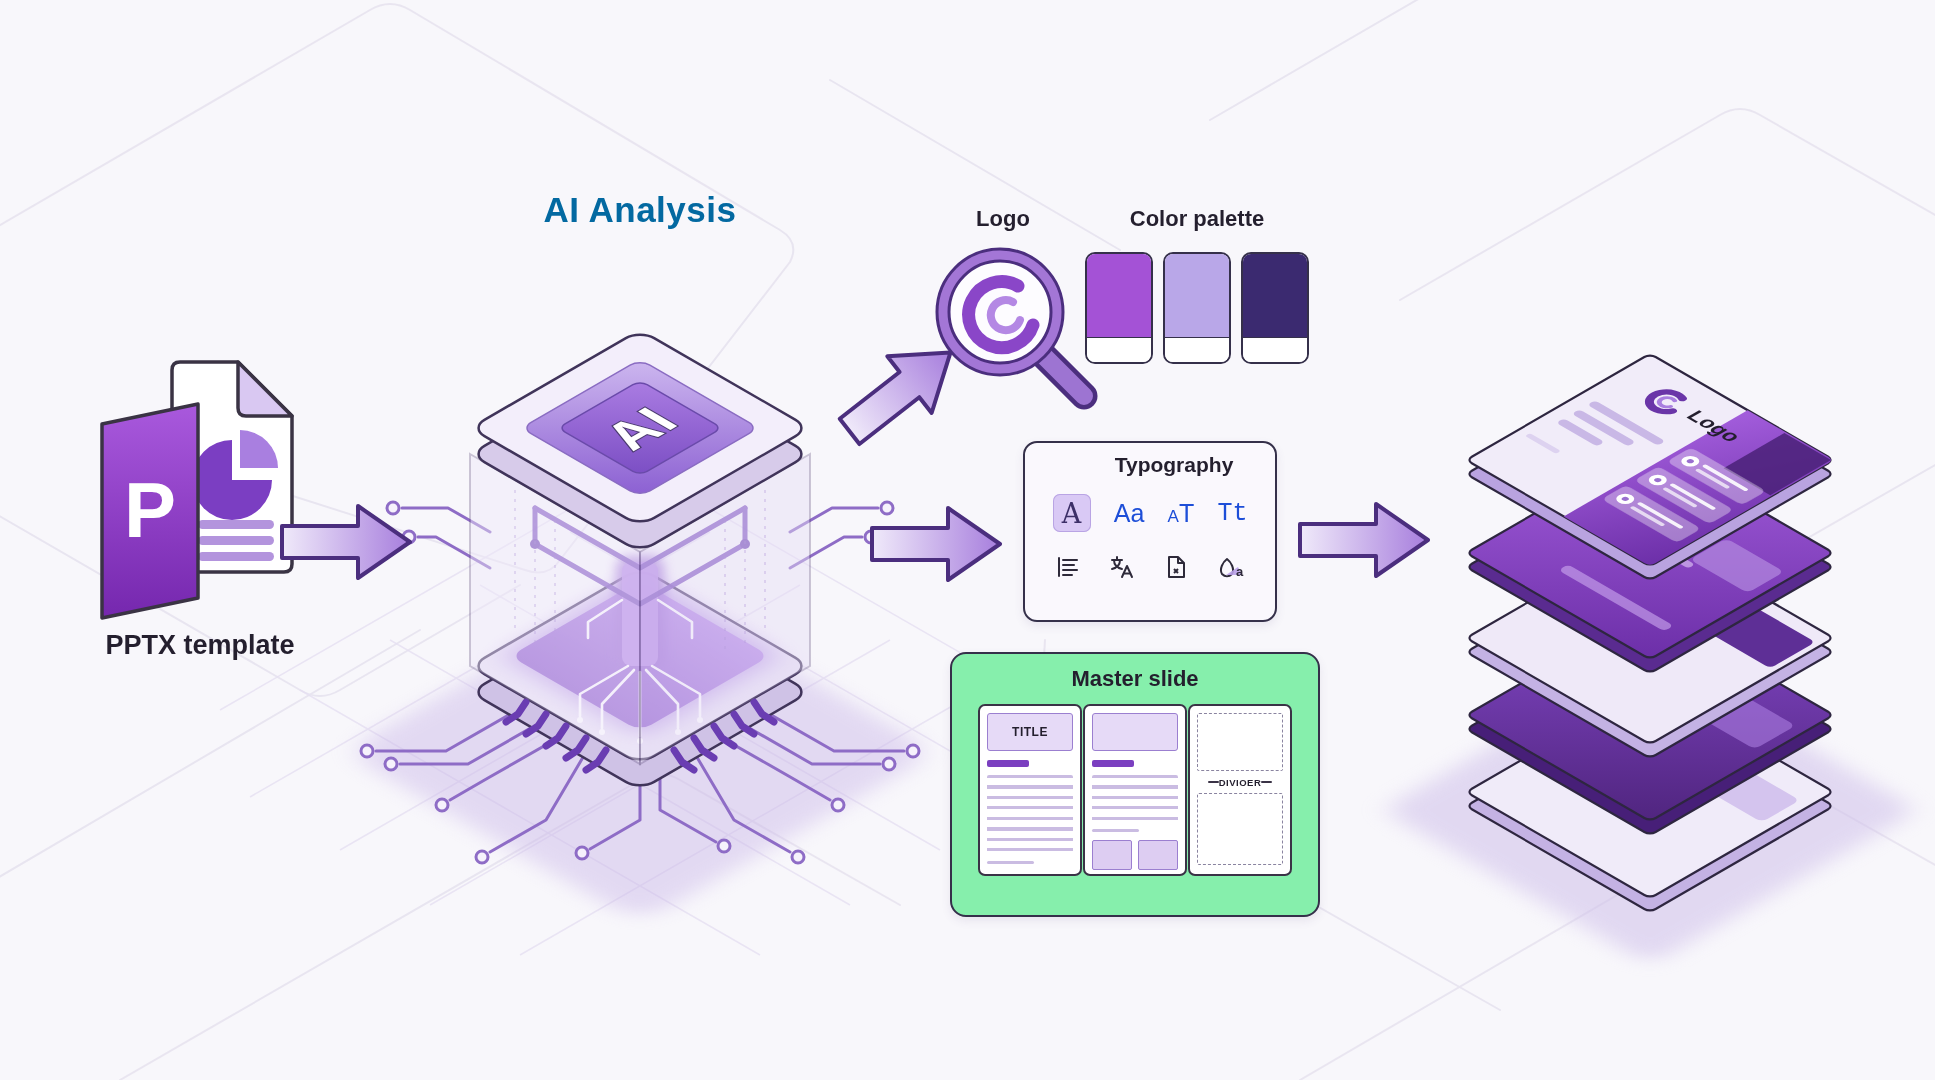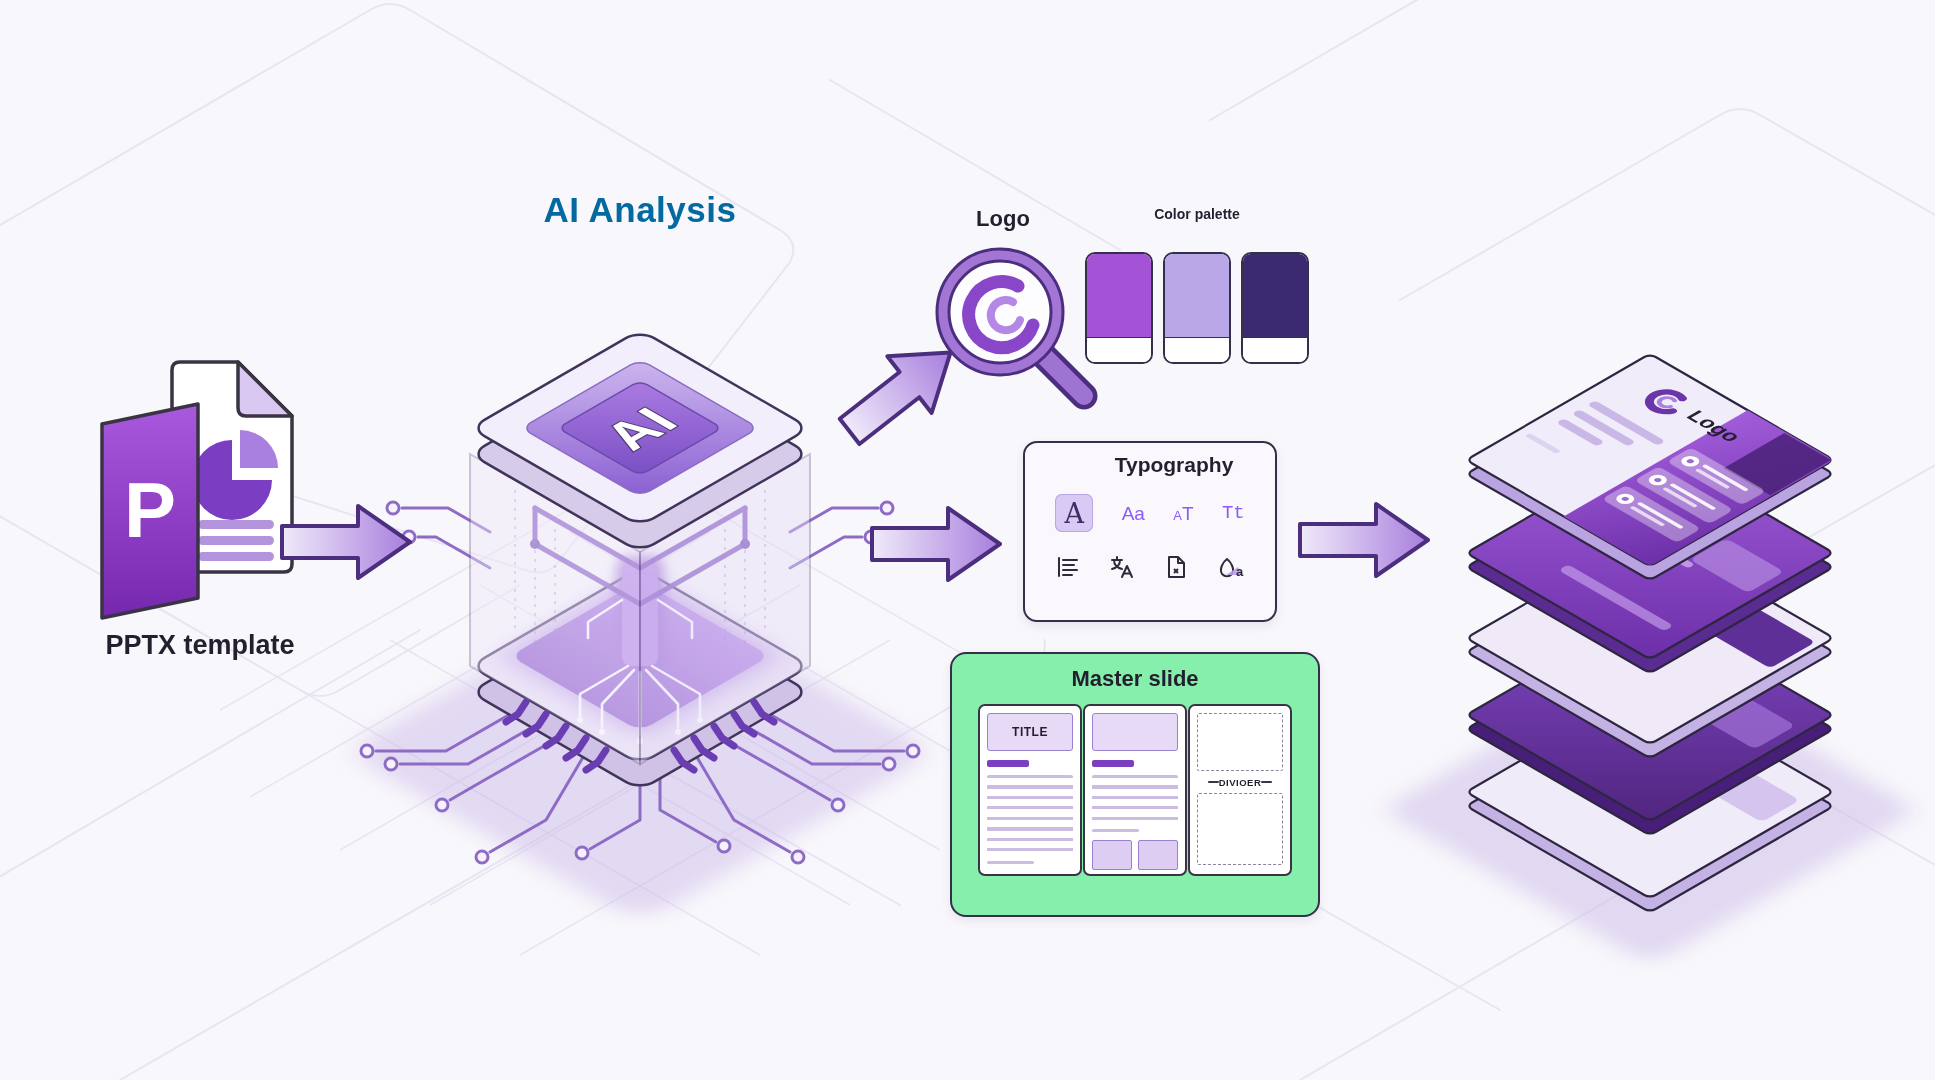--- a/index.html
+++ b/index.html
@@ -11,38 +11,38 @@
   }
   .abs{position:absolute;}
   svg{display:block;overflow:visible;}
 
   
   .diagram-title{left:470px;top:190px;width:340px;text-align:center;
     font-size:35px;font-weight:700;letter-spacing:.5px;color:#0369a1;}
   .node-label{font-weight:600;text-align:center;color:#241f2e;}
   .pptx-label{left:55px;top:630px;width:290px;font-size:27px;}
   .logo-label{left:928px;top:206px;width:150px;font-size:22px;}
-  .palette-label{left:1080px;top:206px;width:234px;font-size:14px;}
+  .palette-label{left:1080px;top:206px;width:234px;font-size:22px;}
 
   
   .swatch{width:64px;height:108px;border:2.5px solid #35304a;border-radius:10px;
     overflow:hidden;background:#fff;display:flex;flex-direction:column;}
   .swatch .fill{flex:1;}
   .swatch .strip{height:24px;background:#fff;border-top:1.5px solid #35304a;}
 
   
   .typog{left:1023px;top:441px;width:250px;height:177px;background:#faf8fd;
     border:2.5px solid #35304a;border-radius:14px;
     box-shadow:0 4px 10px rgba(90,70,130,.10);}
   .typog .head{text-align:center;font-size:21px;font-weight:700;margin-top:10px;margin-left:48px;}
   .typog .row{display:flex;justify-content:space-around;align-items:center;
     padding:0 16px;}
   .typog .row1{margin-top:10px;height:52px;}
   .typog .row2{margin-top:6px;height:44px;}
-  .samp{font-size:19px;color:#8b5cf6;font-weight:500;line-height:1;}
+  .samp{font-size:25px;color:#1d4ed8;font-weight:500;line-height:1;}
   .samp.chip{width:38px;height:38px;background:#d9c9f5;border-radius:7px;
     display:flex;align-items:center;justify-content:center;
     font-family:"DejaVu Serif",serif;font-size:27px;color:#3c2f68;
     box-shadow:0 0 0 1px #b9a4e4 inset;}
   .samp.serif{font-family:Liberation Mono, monospace;}
   .samp.smallcap::first-letter{font-size:68%;}
 
   
   .master{left:950px;top:652px;width:366px;height:261px;background:#86efac;
     border:2.5px solid #35304a;border-radius:16px;

